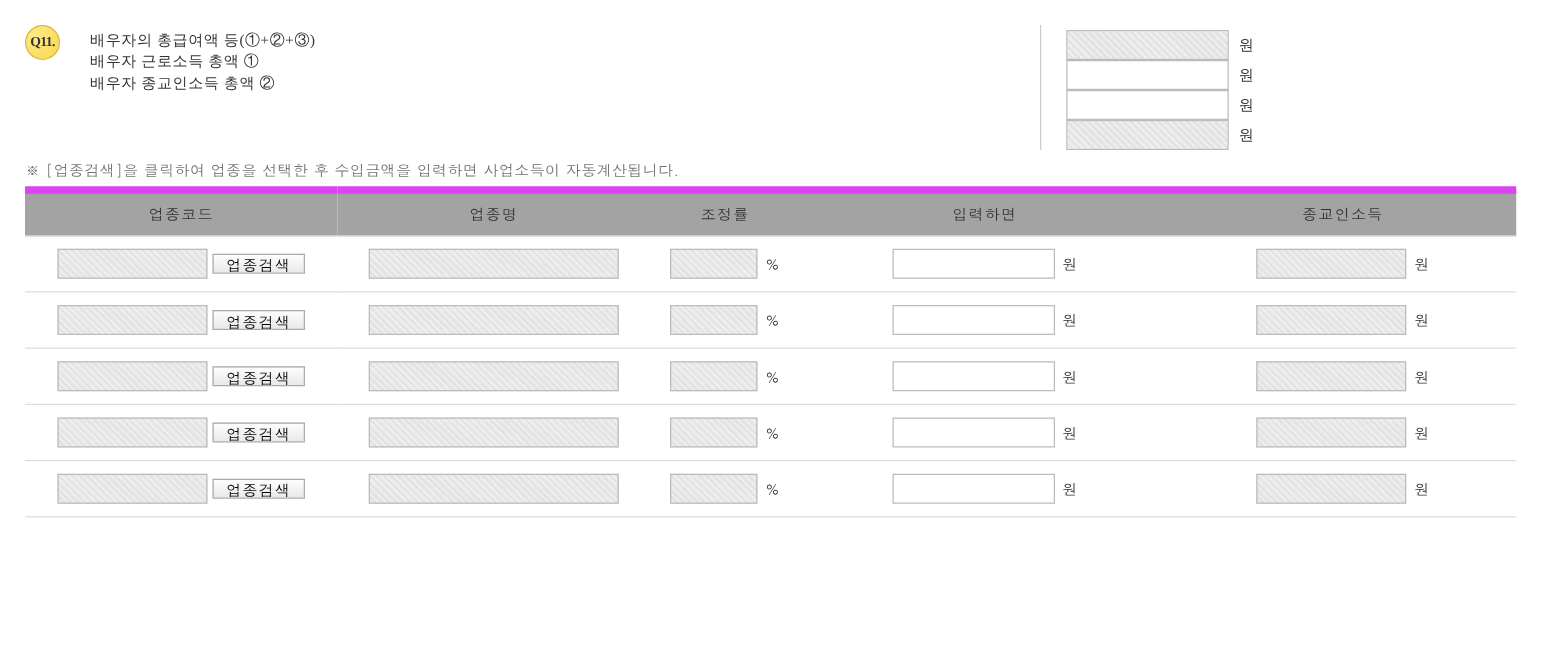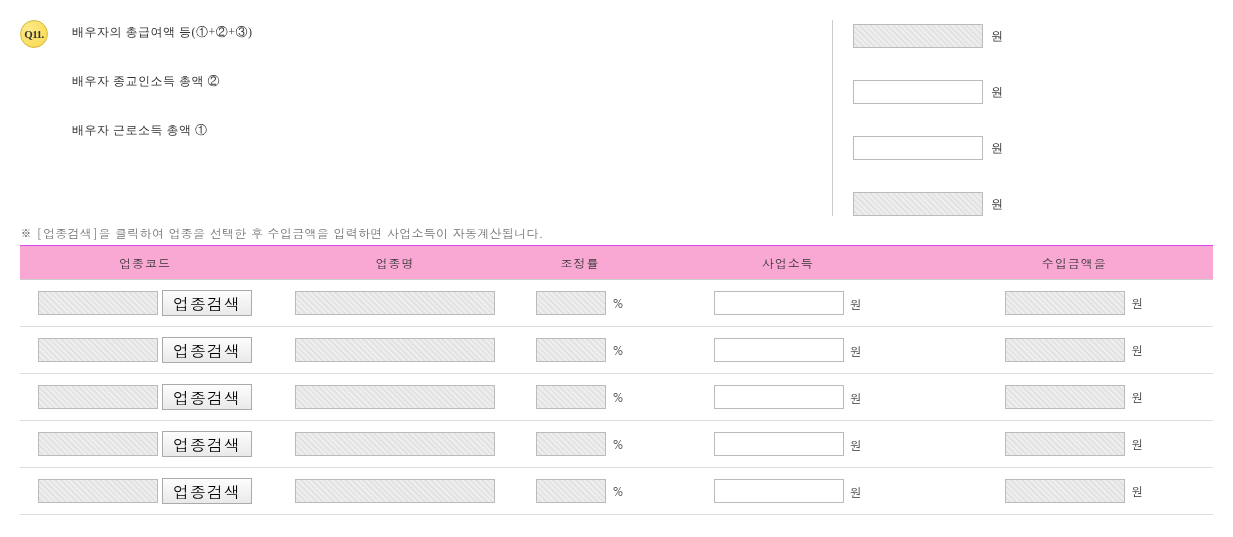--- a/index.html
+++ b/index.html
@@ -32,21 +32,21 @@
     font-size: 11px;
     color: #333;
     margin-right: 24px;
     flex-shrink: 0;
     letter-spacing: -0.5px;
   }
   .rows {
     flex: 1;
     display: flex;
     flex-direction: column;
-    gap: 32px;
+    gap: 0;
     padding-top: 4px;
   }
   .row {
     display: flex;
     align-items: center;
   }
   .label {
     flex: 0 0 760px;
     letter-spacing: 0.5px;
   }
@@ -87,22 +87,22 @@
     color: #737373;
     margin: 6px 0 4px 0;
     letter-spacing: 0.3px;
   }
   table {
     width: 100%;
     border-collapse: collapse;
     margin-top: 4px;
   }
   th {
-    background: #f9a8d4;
-    border-top: 1px solid #d946ef;
+    background: #a3a3a3;
+    border-top: 6px solid #d946ef;
     border-bottom: 1px solid #ccc;
     padding: 8px 4px;
     font-weight: normal;
     letter-spacing: 1px;
   }
   td {
     border-bottom: 1px solid #ddd;
     padding: 10px 6px;
     text-align: center;
     vertical-align: middle;
@@ -112,48 +112,48 @@
     align-items: center;
     justify-content: center;
     gap: 4px;
   }
   .f-code { width: 120px; height: 24px; border:1px solid #bbb; }
   .f-name { width: 200px; height: 24px; border:1px solid #bbb; }
   .f-rate { width: 70px; height: 24px; border:1px solid #bbb; }
   .f-amt  { width: 130px; height: 24px; border:1px solid #bbb; background:#fff; text-align:right; padding:0 4px; font-family:inherit; font-size:12px;}
   .f-inc  { width: 120px; height: 24px; border:1px solid #bbb; }
   .btn-search {
-    height: 26px;
+    height: 16px;
     padding: 0 10px;
     background: linear-gradient(#fdfdfd, #e9e9e9);
     border: 1px solid #aaa;
     font-family: inherit;
-    font-size: 16px;
+    font-size: 12px;
     cursor: pointer;
     letter-spacing: 1px;
   }
   .unit {
     margin-left: 6px;
   }
 </style>
 </head>
 <body>
 
 <div class="wrap">
   <div class="top">
     <div class="q-badge">Q11.</div>
     <div class="rows" style="flex:0 0 760px;">
       <div class="row">
           <div class="label">배우자의 총급여액 등(①+②+③)</div>
         </div>
       <div class="row">
+          <div class="label">배우자 근로소득 총액 ①</div>
+        </div>
+      <div class="row">
           <div class="label">배우자 종교인소득 총액 ②</div>
-        </div>
-      <div class="row">
-          <div class="label">배우자 근로소득 총액 ①</div>
         </div>
     </div>
     <div class="divider"></div>
     <div class="rows">
       <div class="row">
         <div class="value-cell">
           <input class="field-ro" readonly="" value="" style="">
           <span>원</span>
         </div>
       </div>
@@ -186,22 +186,22 @@
         <col style="width:250px">
         <col style="width:120px">
         <col>
         <col>
     </colgroup>
     <thead>
       <tr>
         <th>업종코드</th>
         <th>업종명</th>
         <th>조정률</th>
-        <th>사업소득</th>
-        <th>수입금액을</th>
+        <th>입력하면</th>
+        <th>종교인소득</th>
       </tr>
     </thead>
     <tbody id="tbody">
         <tr>
           <td>
             <div class="code-cell">
               <input class="f-code ro" readonly="" value="" style="">
               <button class="btn-search">업종검색</button>
             </div>
           </td>

